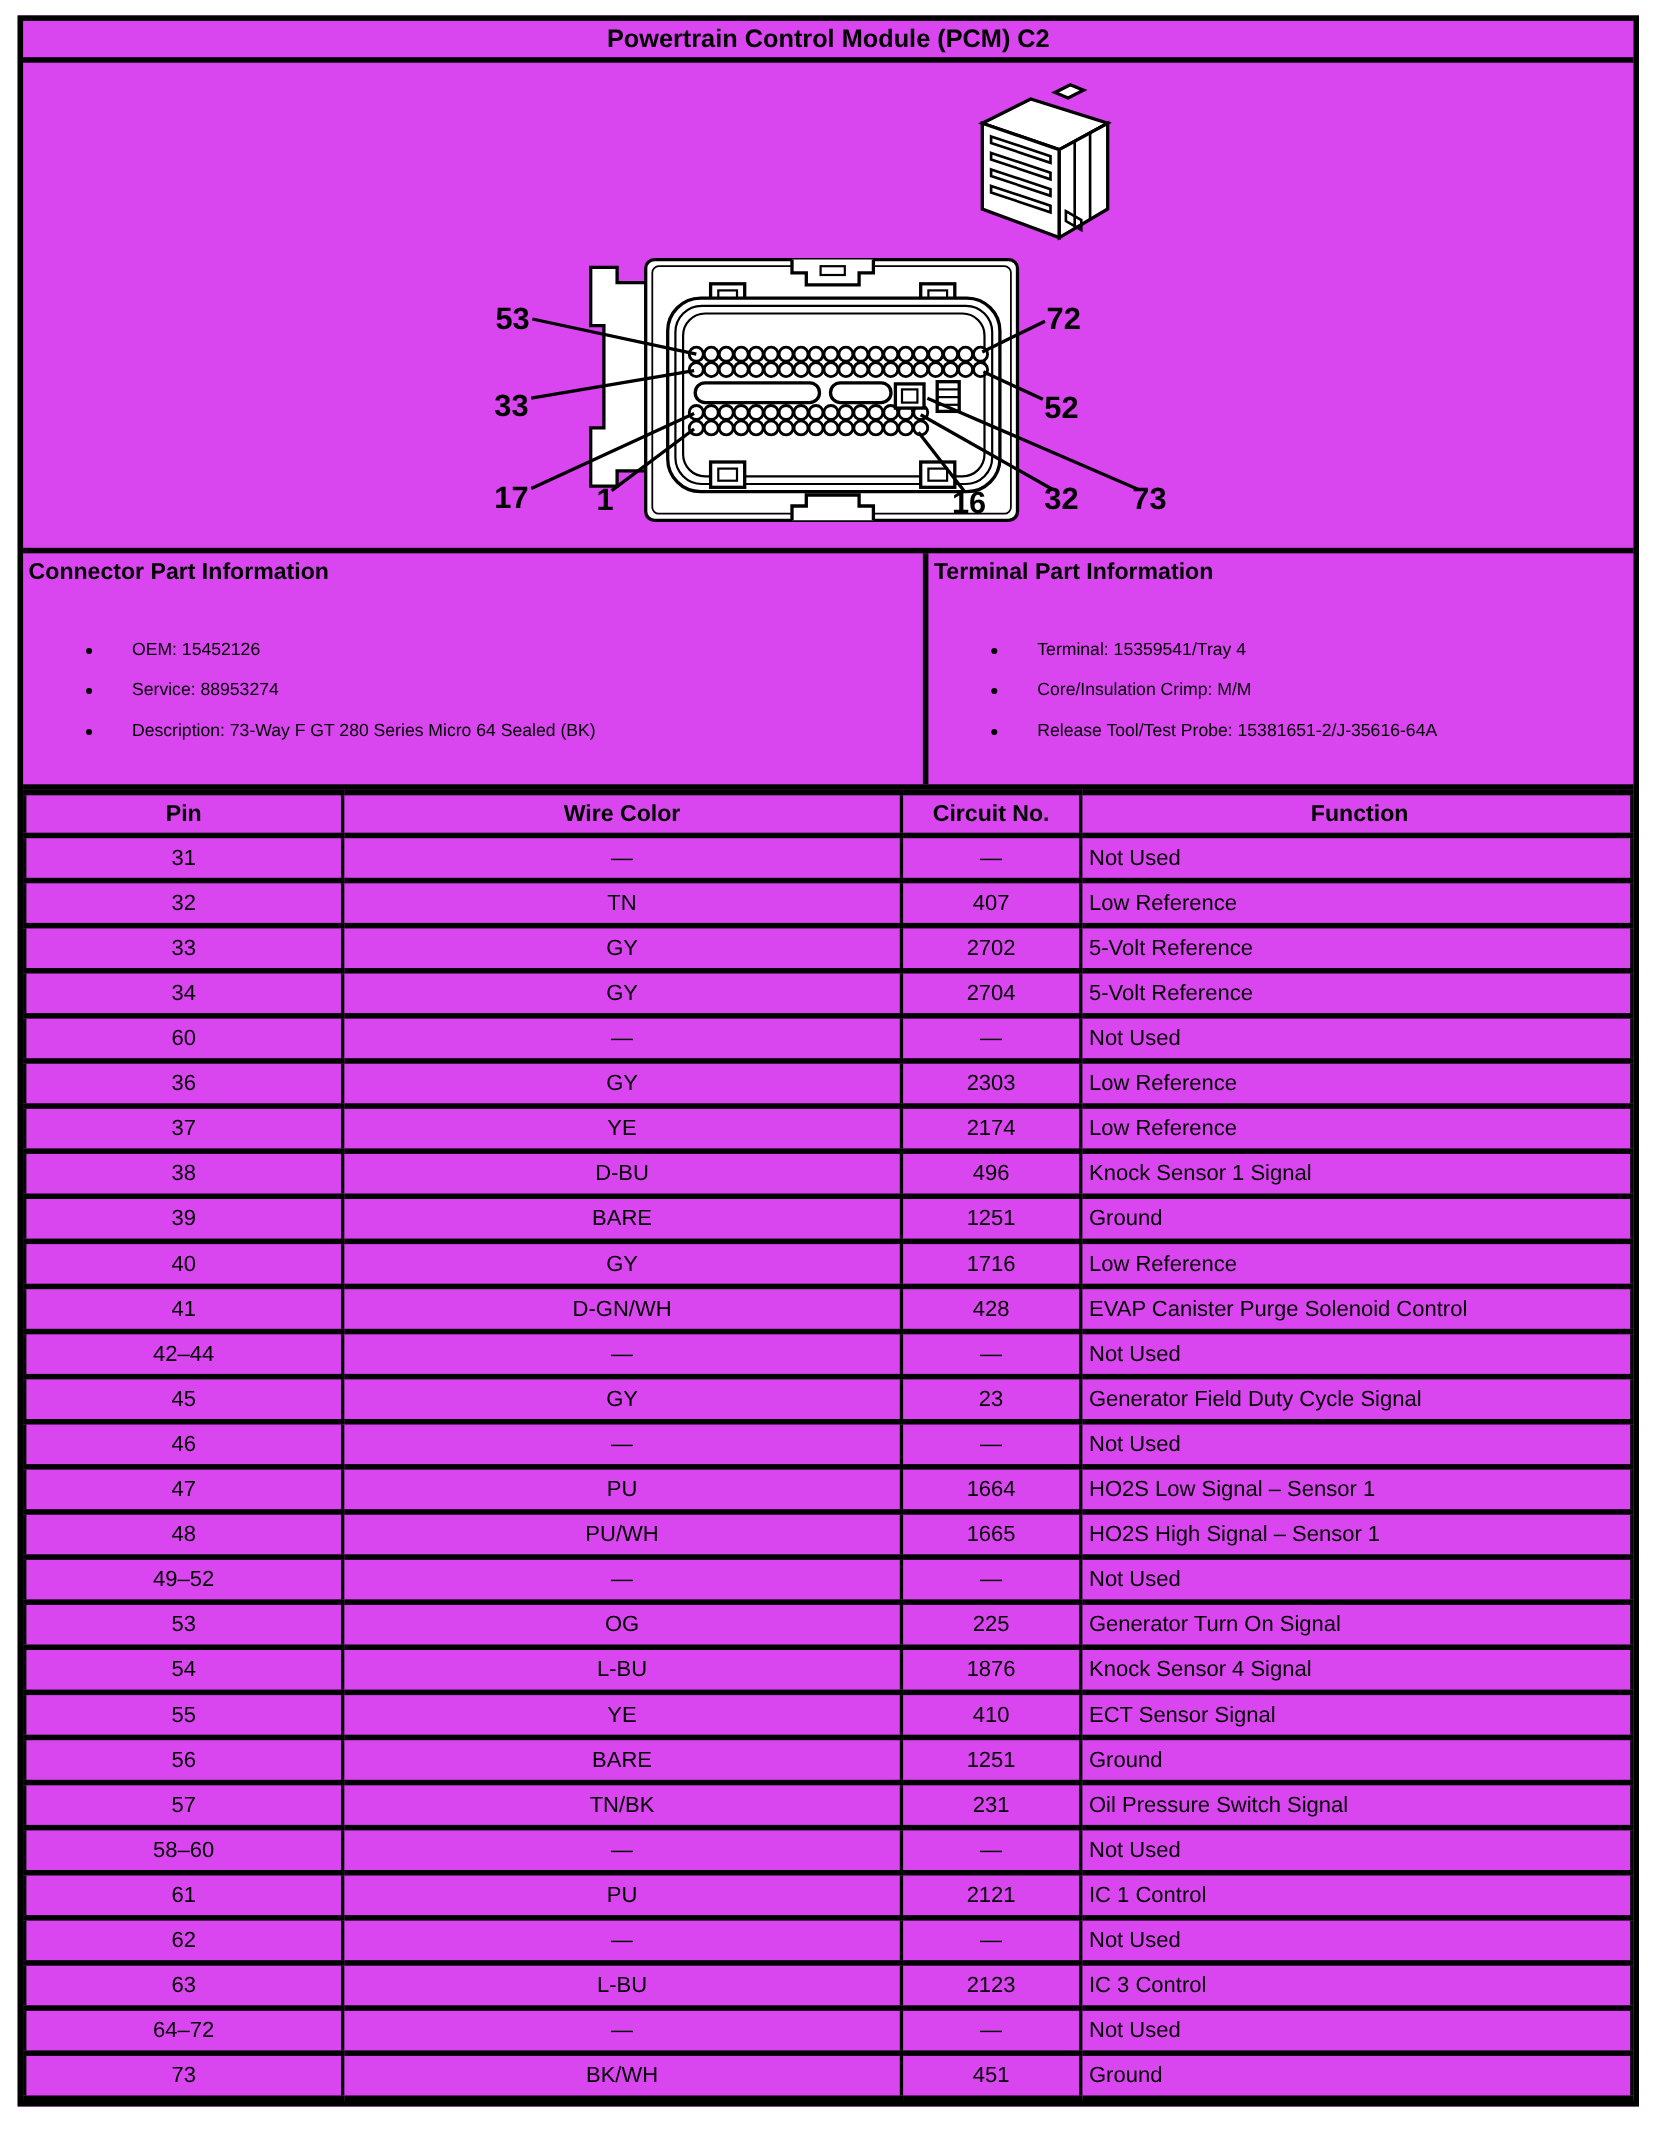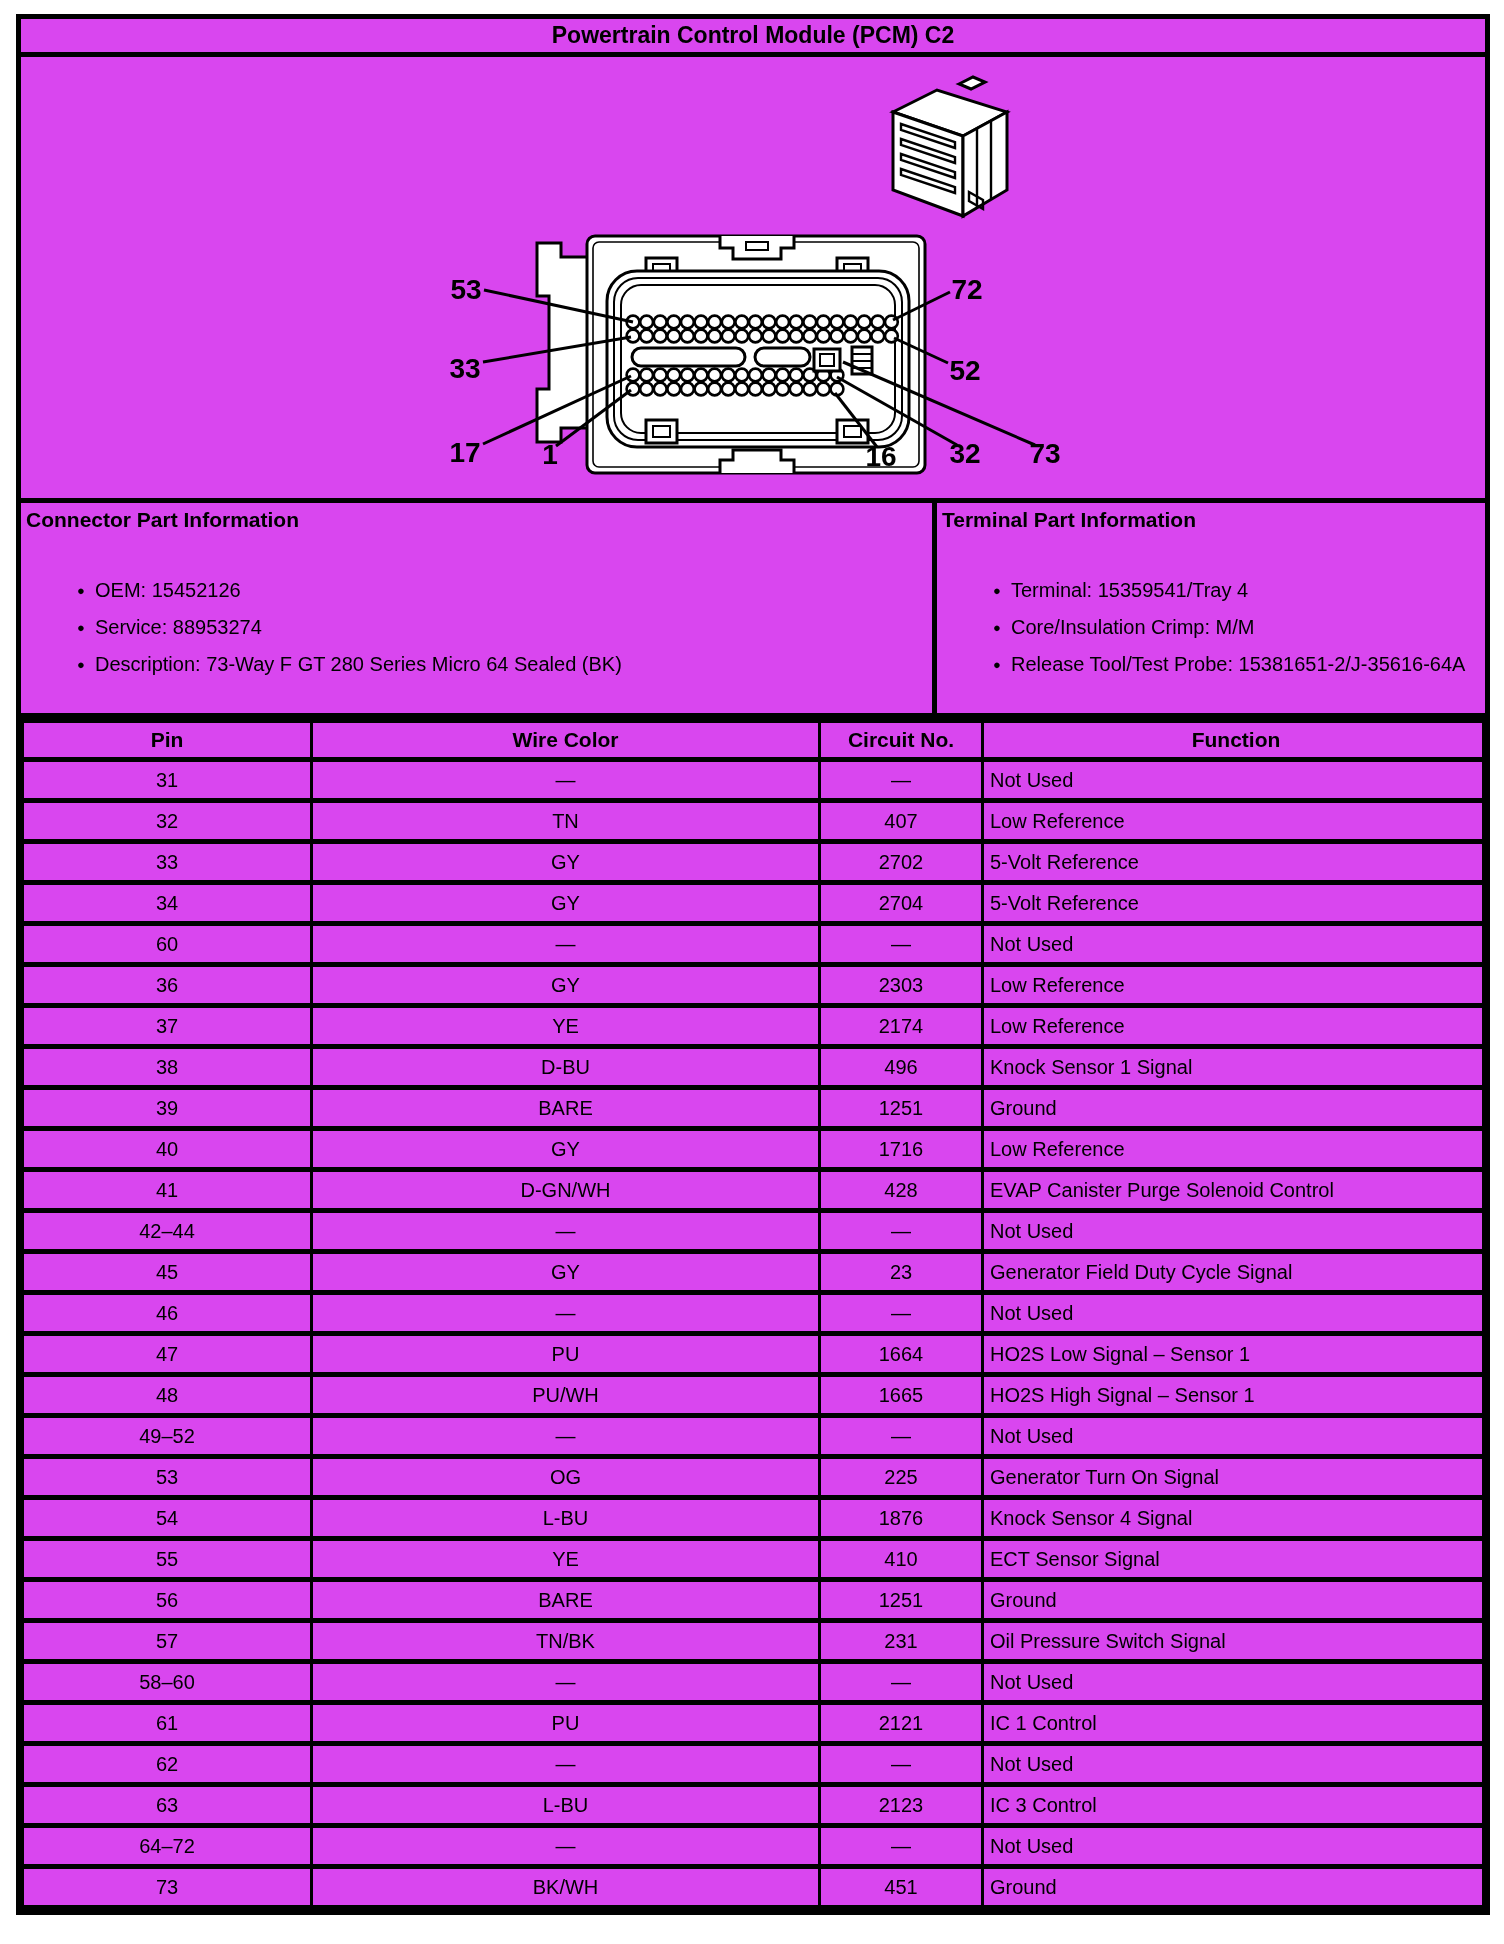--- a/index.html
+++ b/index.html
@@ -5,25 +5,25 @@
   html,body{margin:0;padding:0;background:#fff;}
   body{width:1504px;height:1944px;position:relative;overflow:hidden;
        font-family:"Liberation Sans","DejaVu Sans",sans-serif;color:#000;}
   .sheet{position:absolute;left:16px;top:14px;width:1464px;border:5px solid #000;background:#d946ef;}
   .title-bar{height:33px;line-height:33px;text-align:center;font-weight:bold;font-size:23px;
              border-bottom:5px solid #000;}
   .diagram-row{height:441px;border-bottom:5px solid #000;position:relative;}
   .diagram-row svg{display:block;}
   .info-row{display:flex;border-bottom:5px solid #000;height:210px;}
   .info-cell{box-sizing:border-box;overflow:visible;}
-  .info-cell.left{width:911px;flex:0 0 auto;}
+  .info-cell.left{width:818px;flex:0 0 auto;}
   .info-cell.right{flex:1 1 auto;border-left:5px solid #000;}
   .info-title{font-weight:bold;font-size:21px;padding:5px 0 0 5px;}
   ul.info-list{list-style:none;margin:40px 0 0 0;padding:0;}
-  ul.info-list li{position:relative;padding-left:74px;font-size:20px;line-height:37px;white-space:nowrap;}
+  ul.info-list li{position:relative;padding-left:99px;font-size:16px;line-height:37px;white-space:nowrap;}
   ul.info-list li::before{content:"\25CF";position:absolute;left:56px;top:0;font-size:13px;line-height:37px;}
   table.pin-table{border-collapse:collapse;width:100%;table-layout:fixed;}
   table.pin-table th,table.pin-table td{
       border-left:3px solid #000;border-right:3px solid #000;
       border-top:5px solid #000;border-bottom:5px solid #000;
       font-size:20px;height:36px;padding:0;text-align:center;vertical-align:middle;
       overflow:hidden;white-space:nowrap;}
   table.pin-table th{font-weight:bold;font-size:21px;height:34px;}
   table.pin-table td.fn, table.pin-table th.fn{text-align:left;padding-left:6px;}
   

